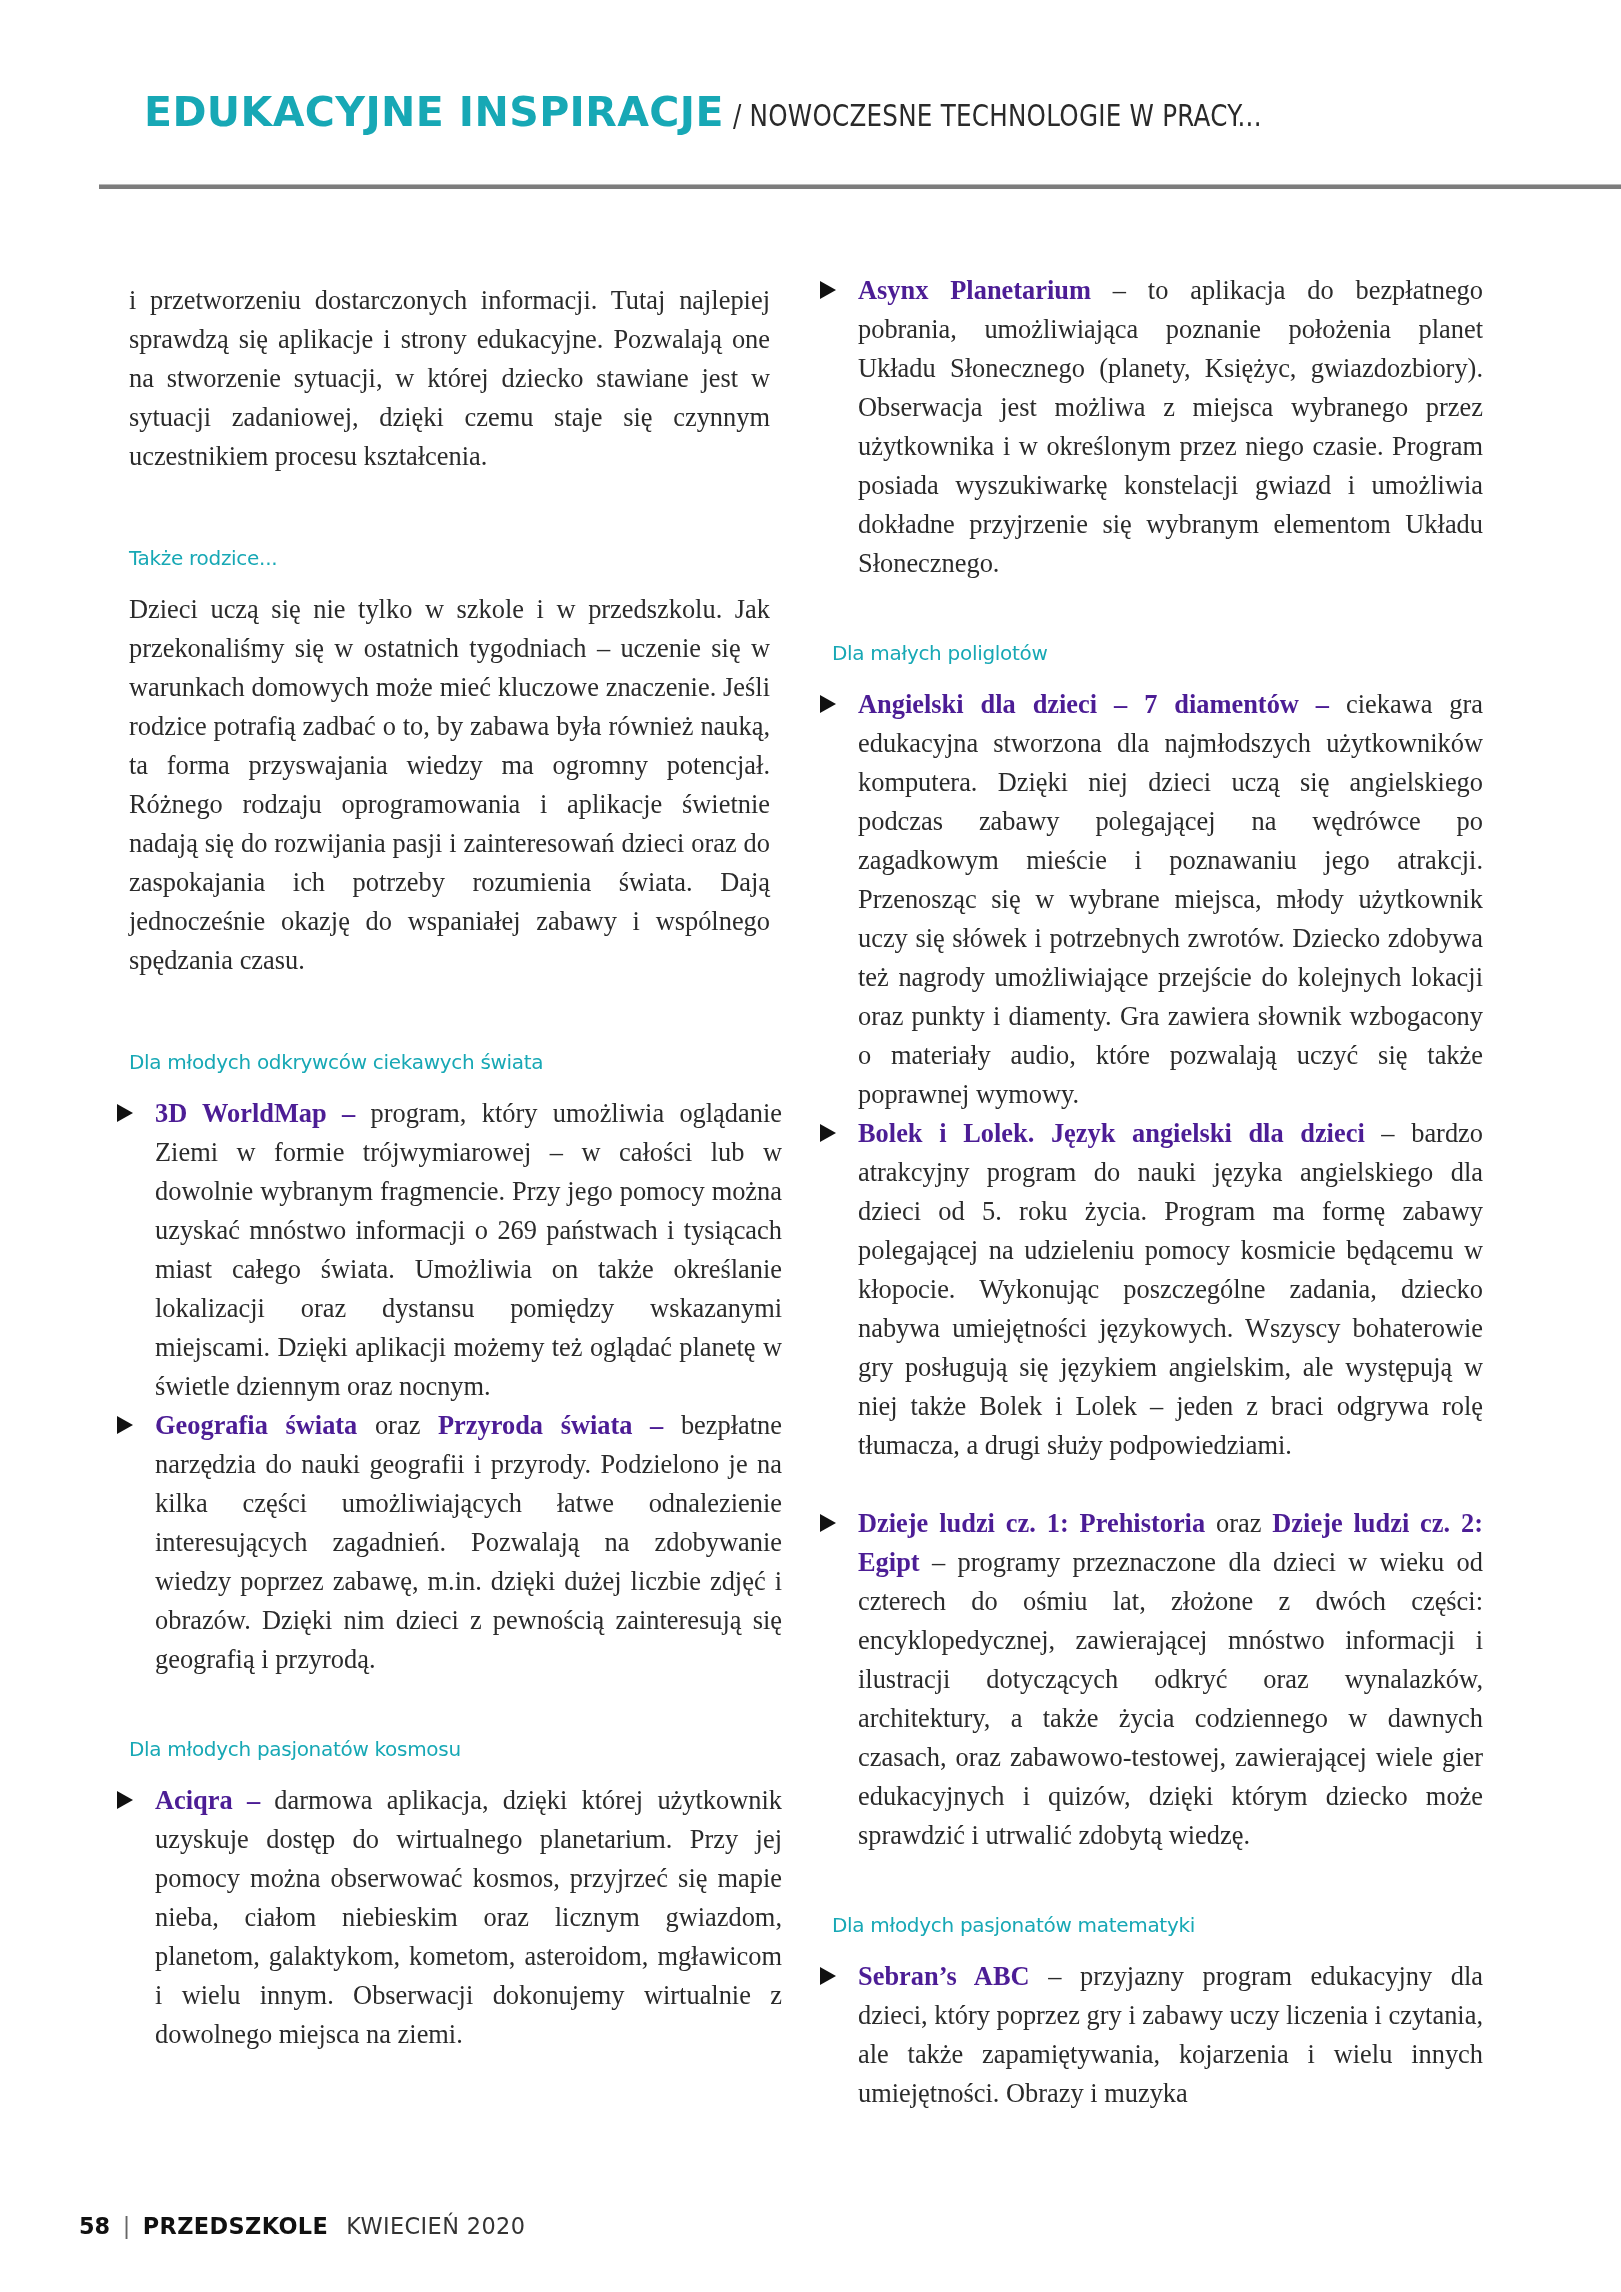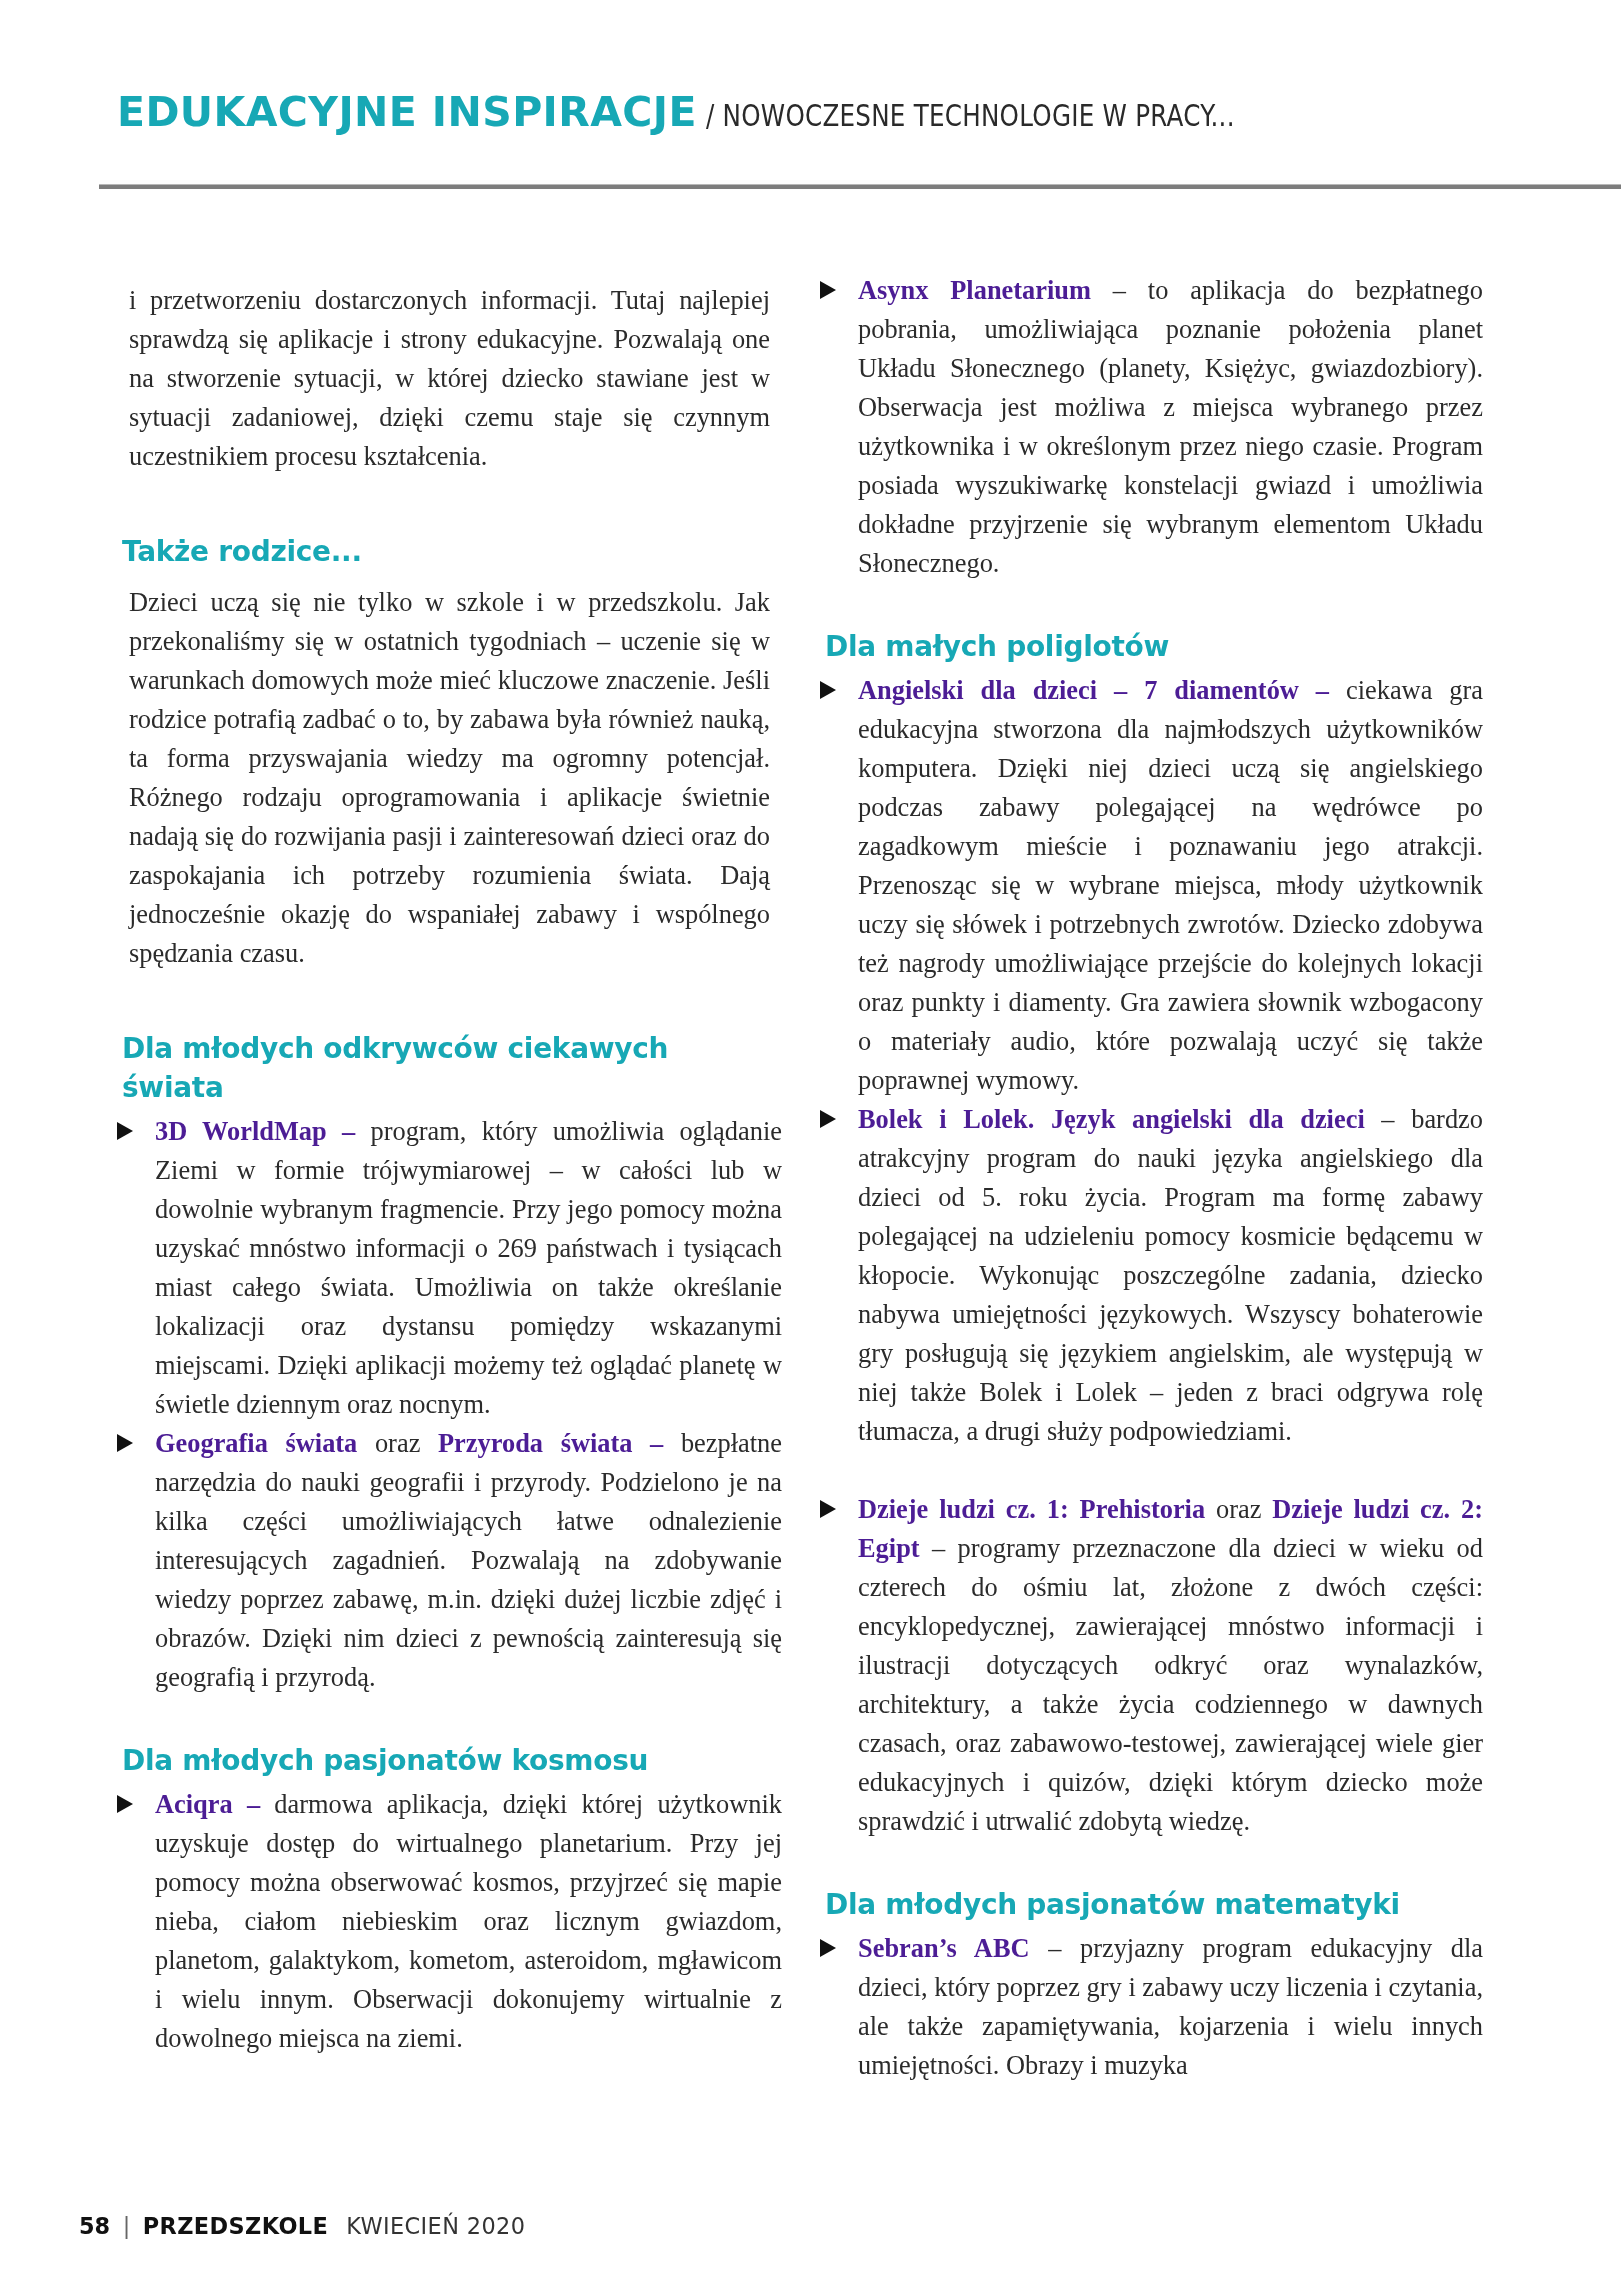--- a/index.html
+++ b/index.html
@@ -1,27 +1,27 @@
 <!DOCTYPE html>
 <html style="font-size:14.3px"><head>
 <meta charset="utf-8">
 <style>
   html, body { margin: 0; padding: 0; background: #ffffff; }
   body { width: 1621px; height: 2293px; position: relative; overflow: hidden; color: #2b2b2b; }
   .header { position: absolute; left: 117px; top: 88px; white-space: nowrap; }
-  .header-main { font-family: "DejaVu Sans", sans-serif; font-weight: bold; font-size: 41px; color: #17a8b5; letter-spacing: 0.4px; }
+  .header-main { font-family: "DejaVu Sans", sans-serif; font-weight: bold; font-size: 41px; color: #17a8b5; letter-spacing: 0.4px; margin-left: 27px; }
   .header-sub { font-family: "DejaVu Sans", sans-serif; font-weight: normal; font-size: 30px; color: #2a2a2a; letter-spacing: 0.3px; transform: scaleX(0.82); display: inline-block; transform-origin: left center; margin-left: 5.4px; }
   .rule { position: absolute; left: 99px; right: 0; top: 184px; height: 3.6px; background: #7d7d7d; border-top: 0.9px solid #b8b8b8; }
 
   .col { position: absolute; top: 269px; font-family: "Liberation Serif", serif; font-size: 26.4px; line-height: 39px; color: #2b2b2b; }
   .col-left { left: 117px; width: 665px; }
   .col-right { left: 820px; width: 663px; top: 271px; }
   .para { margin: 12px; text-align: justify; hyphens: manual; }
   .para.indent { text-indent: 38px; }
-  .section-head { font-family: "DejaVu Sans", sans-serif; font-weight: bold; font-size: 28px; color: #17a8b5; line-height: 39px; margin: 5px; letter-spacing: -0.3px; }
+  .section-head { font-family: "DejaVu Sans", sans-serif; font-weight: normal; font-size: 20px; color: #17a8b5; line-height: 39px; margin: 12px; letter-spacing: -0.3px; }
   .gap { height: 39px; }
   .item { position: relative; padding-left: 38px; margin: 0; text-align: justify; }
   .bullet { position: absolute; left: 0; top: 9.9px; width: 0; height: 0; border-top: 9.9px solid transparent; border-bottom: 9.9px solid transparent; border-left: 16px solid #111; }
   .item b { color: #4c1d95; font-weight: bold; }
 
   .footer { position: absolute; left: 79px; top: 2213px; font-family: "DejaVu Sans", sans-serif; font-size: 22.4px; white-space: nowrap; color: #111; }
   .footer .pg { font-weight: bold; }
   .footer .sep { color: #666; margin: 0 12.5px; font-weight: normal; }
   .footer .mag { font-weight: bold; letter-spacing: 0.4px; }
   .footer .issue { font-weight: normal; color: #333; letter-spacing: 0.4px; margin-left: 18px; }

